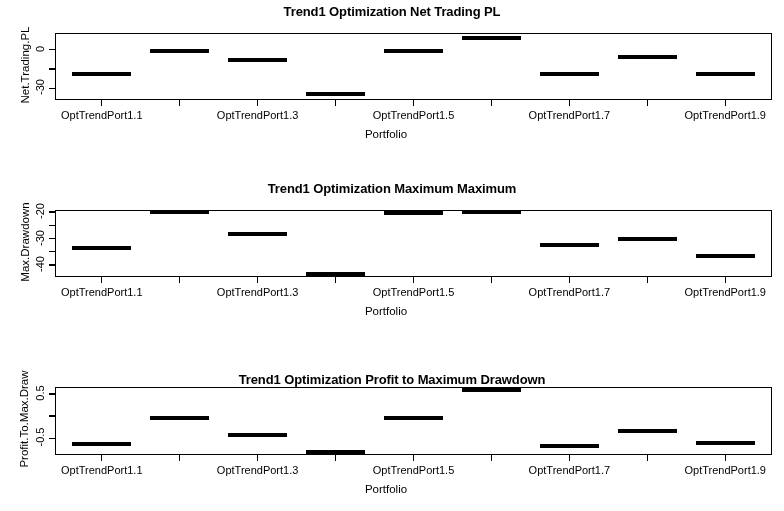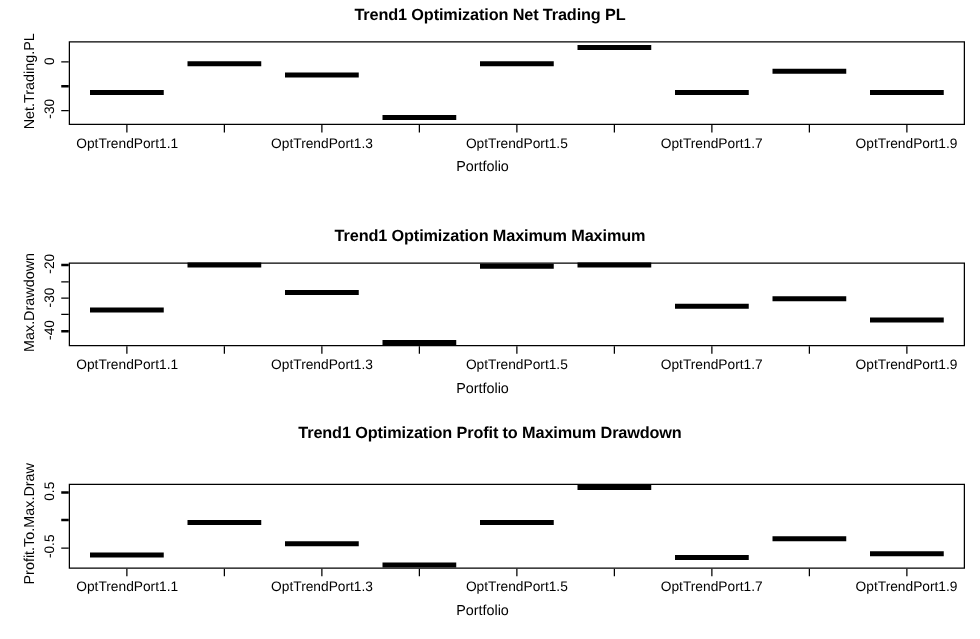--- a/index.html
+++ b/index.html
@@ -154,21 +154,21 @@
     <div class="bar" style="left: 228.015px; width: 59.2304px; top: 231.834px;"></div>
     <div class="bar" style="left: 305.95px; width: 59.2304px; top: 271.557px;"></div>
     <div class="bar" style="left: 383.885px; width: 59.2304px; top: 211.178px;"></div>
     <div class="bar" style="left: 461.82px; width: 59.2304px; top: 210.119px;"></div>
     <div class="bar" style="left: 539.754px; width: 59.2304px; top: 243.486px;"></div>
     <div class="bar" style="left: 617.689px; width: 59.2304px; top: 236.601px;"></div>
     <div class="bar" style="left: 695.624px; width: 59.2304px; top: 253.549px;"></div>
   </div>
 
 <div class="panel" id="panel-2">
-  <div class="panel-title" style="top: 338px; text-align: center;">Trend1 Optimization Profit to Maximum Drawdown</div>
+  <div class="panel-title" style="top: 372px; text-align: center;">Trend1 Optimization Profit to Maximum Drawdown</div>
   <div class="ylab" style="width: 128px; left: -40px; top: 413px;">Profit.To.Max.Draw</div>
   <div class="plot-box" style="left: 55px; top: 387px; width: 717px; height: 68px;"></div>
   <div class="xlab" style="top: 483px; left: 0px; width: 772px;">Portfolio</div>
 <div class="ytick" style="left: 49px; top: 393.415px;"></div>
     <div class="ytick-label" style="width: 34px; left: 23px; top: 387.065px;">0.5</div>
     <div class="ytick" style="left: 49px; top: 437.571px;"></div>
     <div class="ytick-label" style="width: 34px; left: 23px; top: 431.221px;">-0.5</div>
     <div class="ytick" style="left: 49px; top: 415.493px;"></div>
     <div class="xtick" style="left: 101.111px; top: 455px;"></div>
     <div class="xtick-label" style="width: 120px; left: 41.7609px; top: 464px;">OptTrendPort1.1</div>

